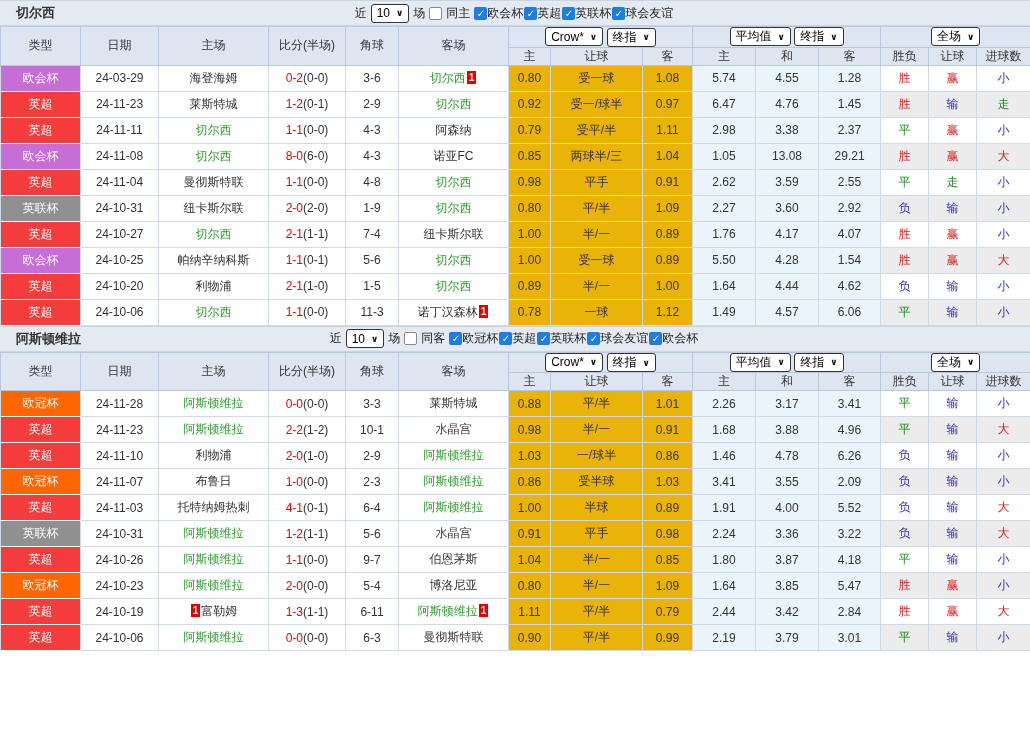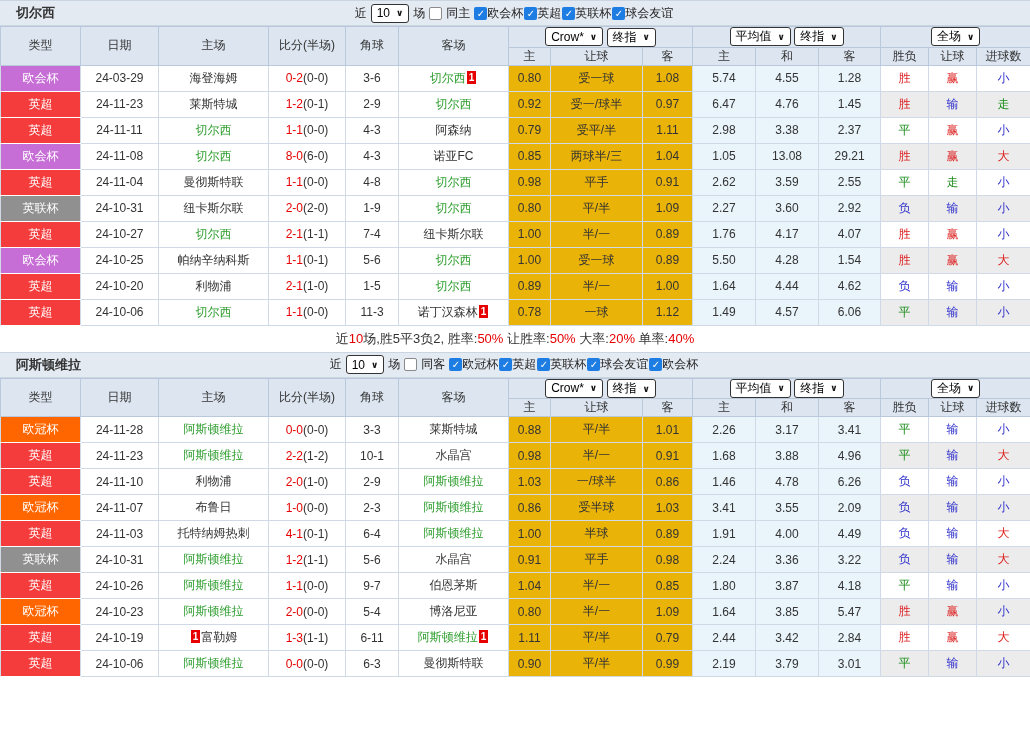--- a/index.html
+++ b/index.html
@@ -313,21 +313,20 @@
             <td class="blue">1.49</td>
             <td class="blue">4.57</td>
             <td class="blue">6.06</td>
             <td class="res alt" style="color: rgb(26, 140, 26);">平</td>
             <td class="res alt" style="color: rgb(48, 48, 204);">输</td>
             <td class="res alt" style="color: rgb(48, 48, 204);">小</td>
           </tr>
         </tbody>
     </table>
 
-    <div class="summary"><span>近</span><span class="red">10</span><span>场,胜5平3负2, 胜率:</span><span class="red">50%</span><span> 让胜率:</span><span class="red">50%</span><span> 大率:</span><span class="red">20%</span><span> 单率:</span><span class="red">40%</span></div>
   </div>
 
   <div class="section">
     <div class="section-head">
       <span class="team">阿斯顿维拉</span>
       <div class="filterbar">
         <span>近</span>
         <span class="sel">
           <span>10</span>
           <span class="chev">∨</span>
@@ -499,21 +498,21 @@
             <td>24-11-03</td>
             <td><span>托特纳姆热刺</span></td>
             <td><span class="score-m">4-1</span><span>(0-1)</span></td>
             <td>6-4</td>
             <td><span class="green">阿斯顿维拉</span></td>
             <td class="cream">1.00</td>
             <td class="cream">半球</td>
             <td class="cream">0.89</td>
             <td class="blue">1.91</td>
             <td class="blue">4.00</td>
-            <td class="blue">4.49</td>
+            <td class="blue">5.52</td>
             <td class="res" style="color: rgb(48, 48, 204);">负</td>
             <td class="res" style="color: rgb(48, 48, 204);">输</td>
             <td class="res" style="color: rgb(221, 34, 34);">大</td>
           </tr>
           <tr>
             <td class="type" style="background: rgb(144, 144, 144);">英联杯</td>
             <td>24-10-31</td>
             <td><span class="green">阿斯顿维拉</span></td>
             <td><span class="score-m">1-2</span><span>(1-1)</span></td>
             <td>5-6</td>

